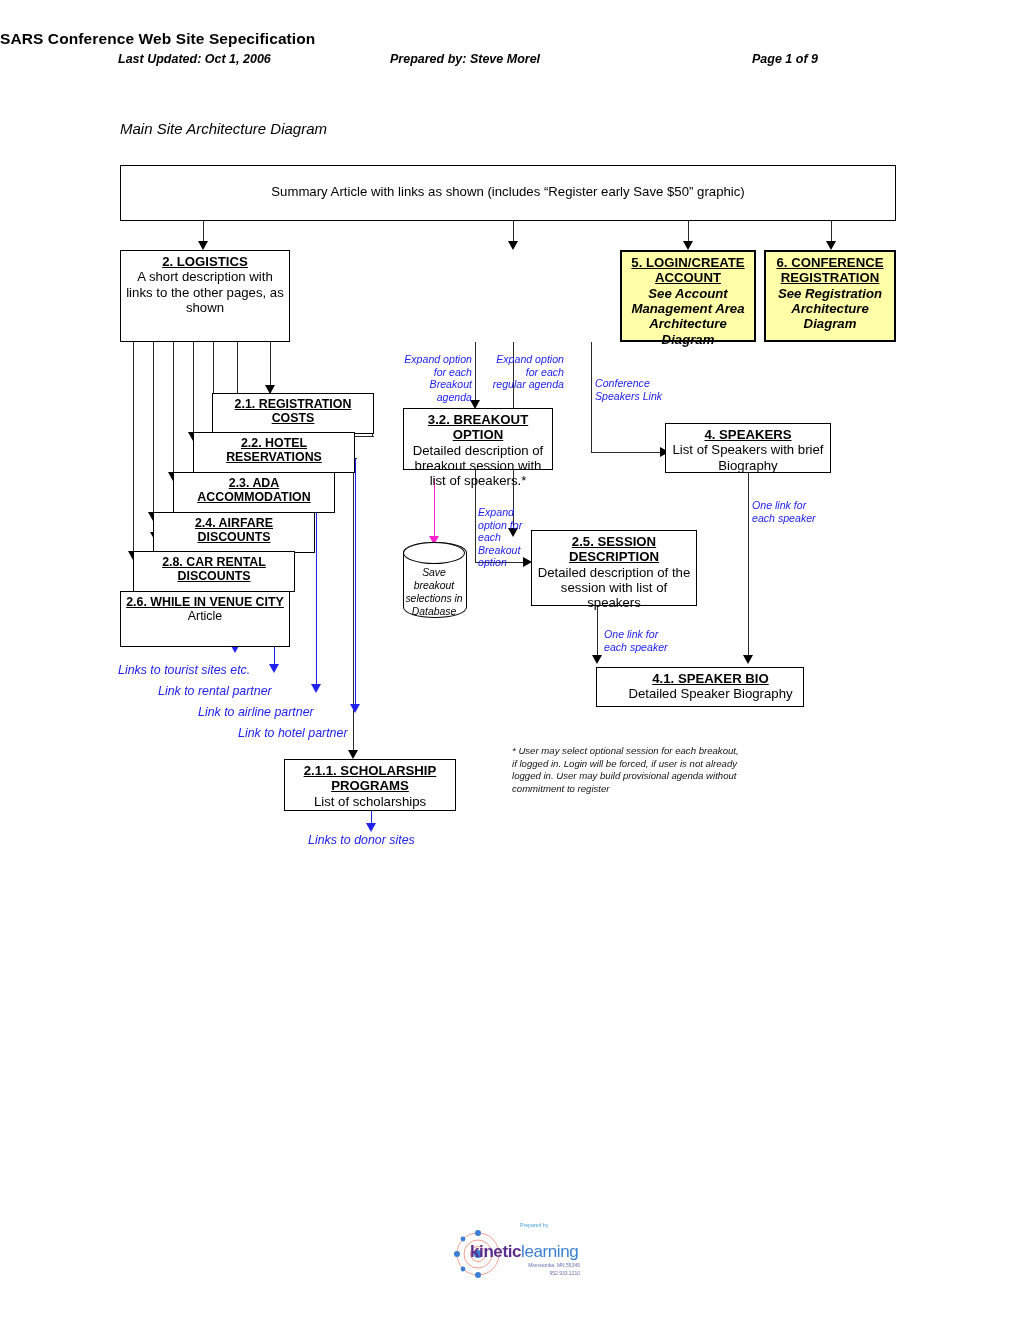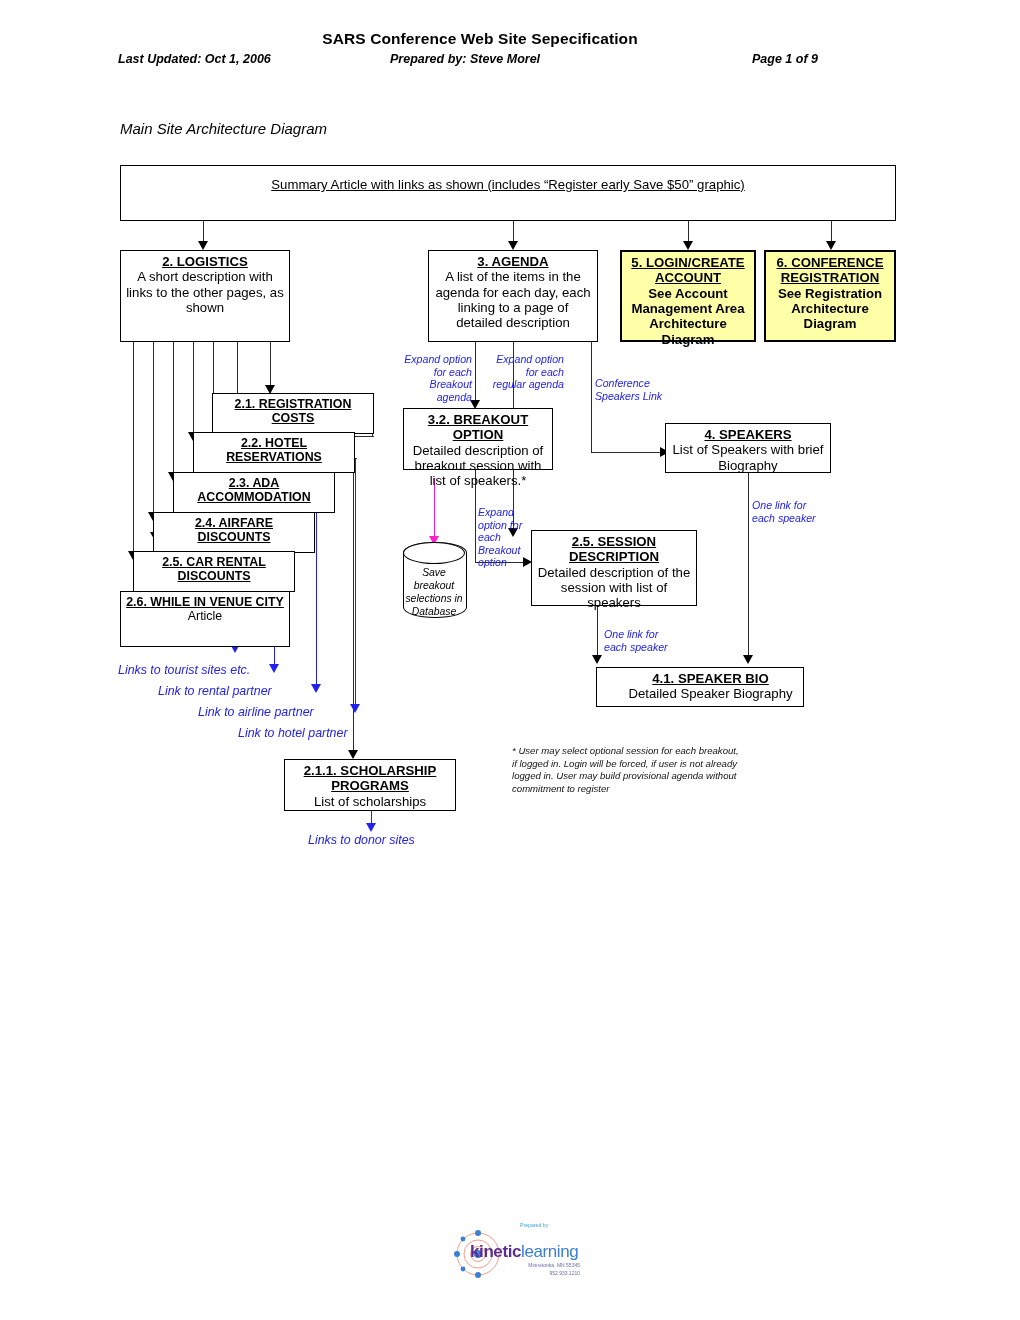--- a/index.html
+++ b/index.html
@@ -9,21 +9,21 @@
     background:#ffffff;
     font-family:"Liberation Sans", sans-serif;
     color:#000000;
     position:relative;
     overflow:hidden;
   }
   .page{position:relative;width:1020px;height:1320px;}
 
   
   .doc-title{
-    position:absolute;left:0;top:30px;width:960px;text-align:center;
+    position:absolute;left:0;top:30px;width:960px;text-align:left;
     font-size:15.5px;font-weight:bold;letter-spacing:.1px;
   }
   .meta-row{position:absolute;left:0;top:52px;width:1020px;height:18px;}
   .meta{position:absolute;font-size:12.5px;font-weight:bold;font-style:italic;}
   .meta-left{left:118px;top:0;}
   .meta-mid{left:390px;top:0;}
   .meta-right{left:752px;top:0;}
 
   .section-title{
     position:absolute;left:120px;top:120px;
@@ -34,21 +34,21 @@
   .box{
     position:absolute;box-sizing:border-box;
     border:1.6px solid #000;background:#ffffff;
     text-align:center;font-size:13.2px;line-height:1.16;
     padding:3px 4px 4px 4px;
     z-index:5;
   }
   .box .t{font-weight:bold;text-decoration:underline;display:block;}
   .box .d{display:block;}
   .box.yellow{background:#ffffa8;border-width:2px;}
-  .box.yellow .d{font-weight:bold;}
+  .box.yellow .d{font-style:italic;font-weight:bold;}
   .box.yellow .t{font-size:13.2px;}
   .box-sm{font-size:12.4px;}
 
   
   .ln{position:absolute;background:#2b2b2b;z-index:2;}
   .ln.v{width:1.4px;}
   .ln.h{height:1.4px;}
   .ln.blue{background:#2222ee;}
   .ln.mag{background:#ff22cc;}
 
@@ -118,44 +118,40 @@
   <div class="doc-title">SARS Conference Web Site Sepecification</div>
   <div class="meta-row">
     <div class="meta meta-left">Last Updated: Oct 1, 2006</div>
     <div class="meta meta-mid">Prepared by: Steve Morel</div>
     <div class="meta meta-right">Page 1 of 9</div>
   </div>
 
   <div class="section-title">Main Site Architecture Diagram</div>
 
   <div class="box" style="left:120px;top:165px;width:776px;height:56px;padding-top:9px;">
-    <span class="d" style="margin-top:2px;text-decoration:underline;">Summary Article with links as shown (includes “Register early Save $50” graphic)</span>
+    <span class="d" style="margin-top:9px;">Summary Article with links as shown (includes “Register early Save $50” graphic)</span>
   </div>
 
   <div class="ln v" style="left:203px;top:221px;height:22px;"></div>
   <div class="ar down" style="left:198px;top:241px;"></div>
 
   <div class="ln v" style="left:513px;top:221px;height:22px;"></div>
   <div class="ar down" style="left:508px;top:241px;"></div>
 
   <div class="ln v" style="left:688px;top:221px;height:22px;"></div>
   <div class="ar down" style="left:683px;top:241px;"></div>
 
   <div class="ln v" style="left:831px;top:221px;height:22px;"></div>
   <div class="ar down" style="left:826px;top:241px;"></div>
 
   <div class="box" style="left:120px;top:250px;width:170px;height:92px;">
     <span class="t">2. LOGISTICS</span>
     <span class="d">A short description with links to the other pages, as shown</span>
   </div>
 
-  <div class="box" style="left:428px;top:250px;width:170px;height:92px;">
-    <span class="t">3. AGENDA</span>
-    <span class="d">A list of the items in the agenda for each day, each linking to a page of detailed description</span>
-  </div>
 
   <div class="box yellow" style="left:620px;top:250px;width:136px;height:92px;">
     <span class="t">5. LOGIN/CREATE ACCOUNT</span>
     <span class="d">See Account Management Area Architecture Diagram</span>
   </div>
 
   <div class="box yellow" style="left:764px;top:250px;width:132px;height:92px;">
     <span class="t">6. CONFERENCE REGISTRATION</span>
     <span class="d">See Registration Architecture Diagram</span>
   </div>
@@ -190,21 +186,21 @@
 
   <div class="box box-sm" style="left:173px;top:472px;width:162px;height:41px;">
     <span class="t">2.3. ADA ACCOMMODATION</span>
   </div>
 
   <div class="box box-sm" style="left:153px;top:512px;width:162px;height:41px;">
     <span class="t">2.4. AIRFARE DISCOUNTS</span>
   </div>
 
   <div class="box box-sm" style="left:133px;top:551px;width:162px;height:41px;">
-    <span class="t">2.5. CAR RENTAL DISCOUNTS</span>
+    <span class="t">2.8. CAR RENTAL DISCOUNTS</span>
   </div>
 
   <div class="box box-sm" style="left:120px;top:591px;width:170px;height:56px;">
     <span class="t">2.6. WHILE IN VENUE CITY</span>
     <span class="d">Article</span>
   </div>
 
   <div class="ln v" style="left:372px;top:420px;height:16px;"></div>
   <div class="ln h" style="left:353px;top:436px;width:21px;"></div>
   <div class="ln v" style="left:353px;top:436px;height:318px;"></div>

